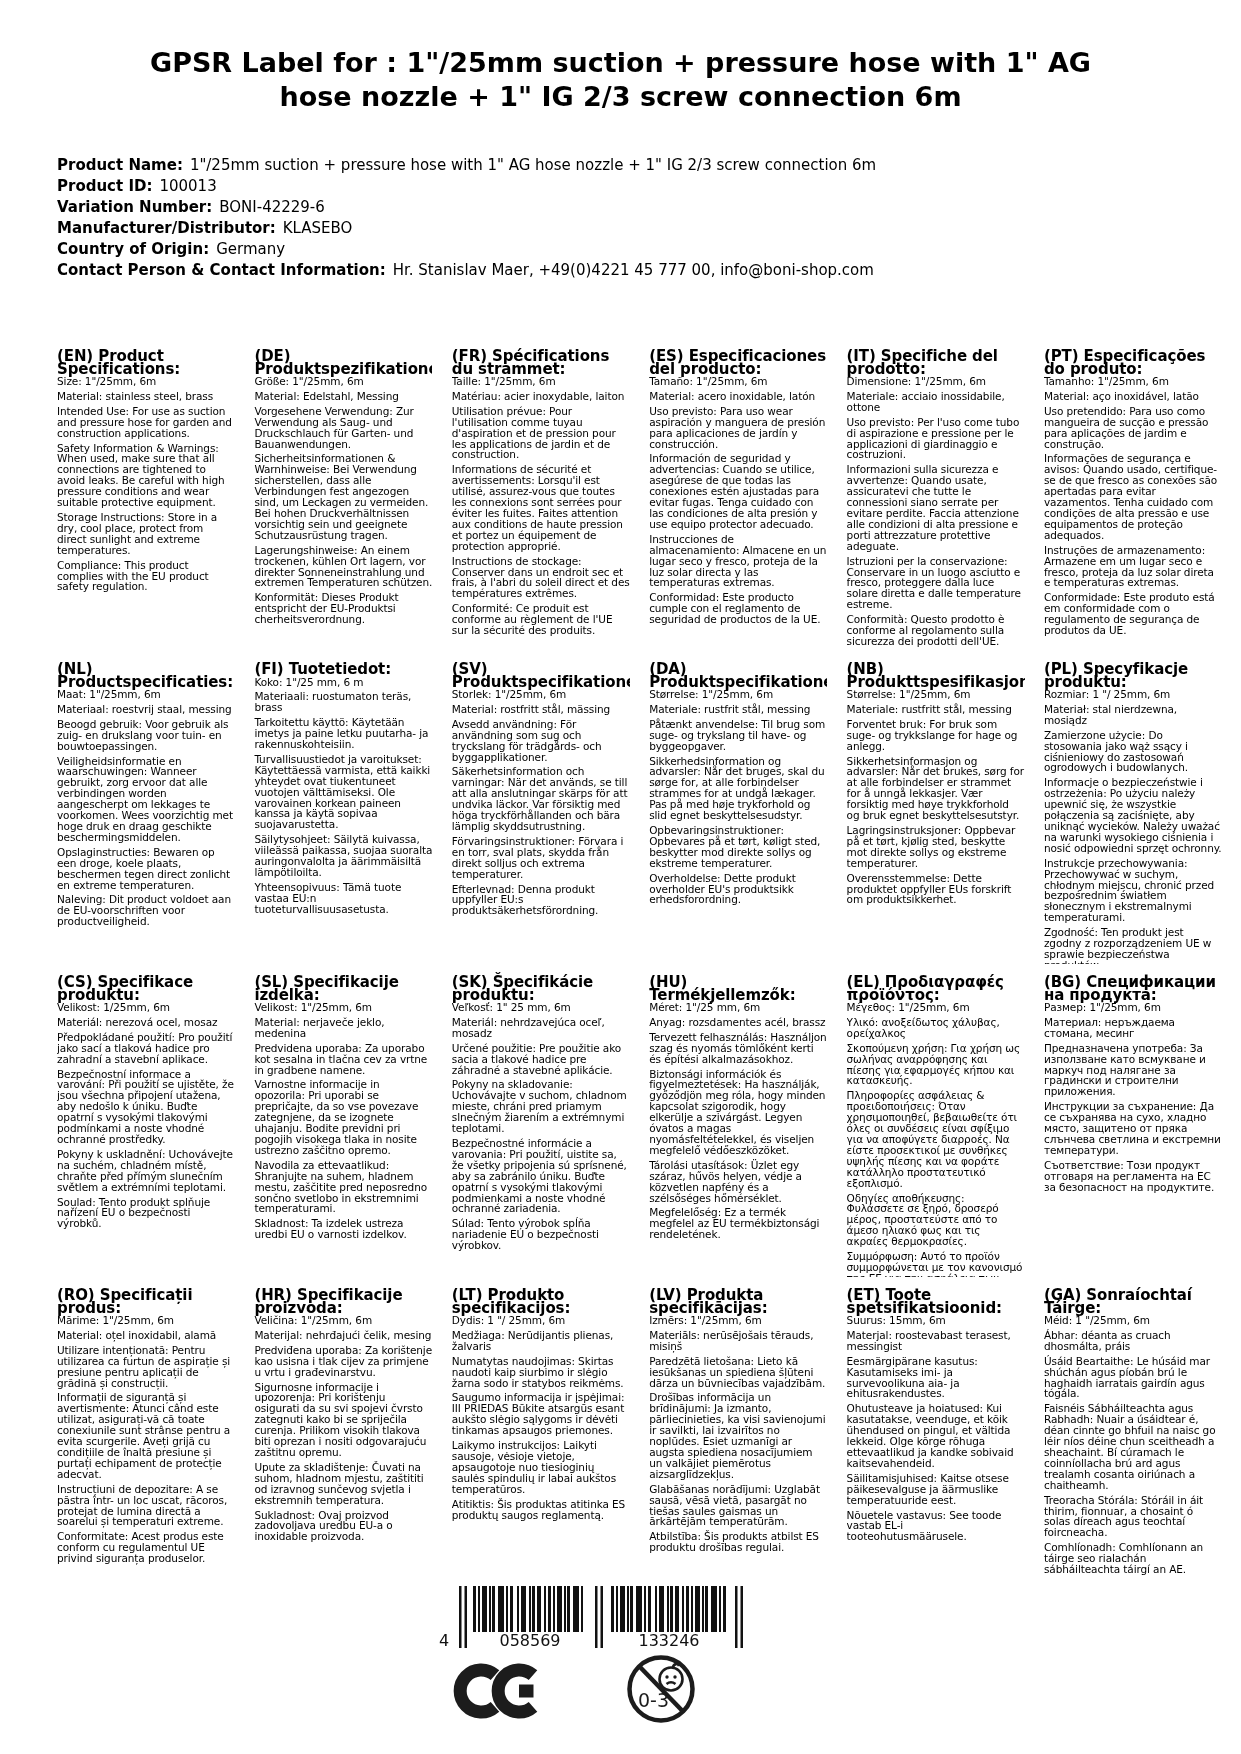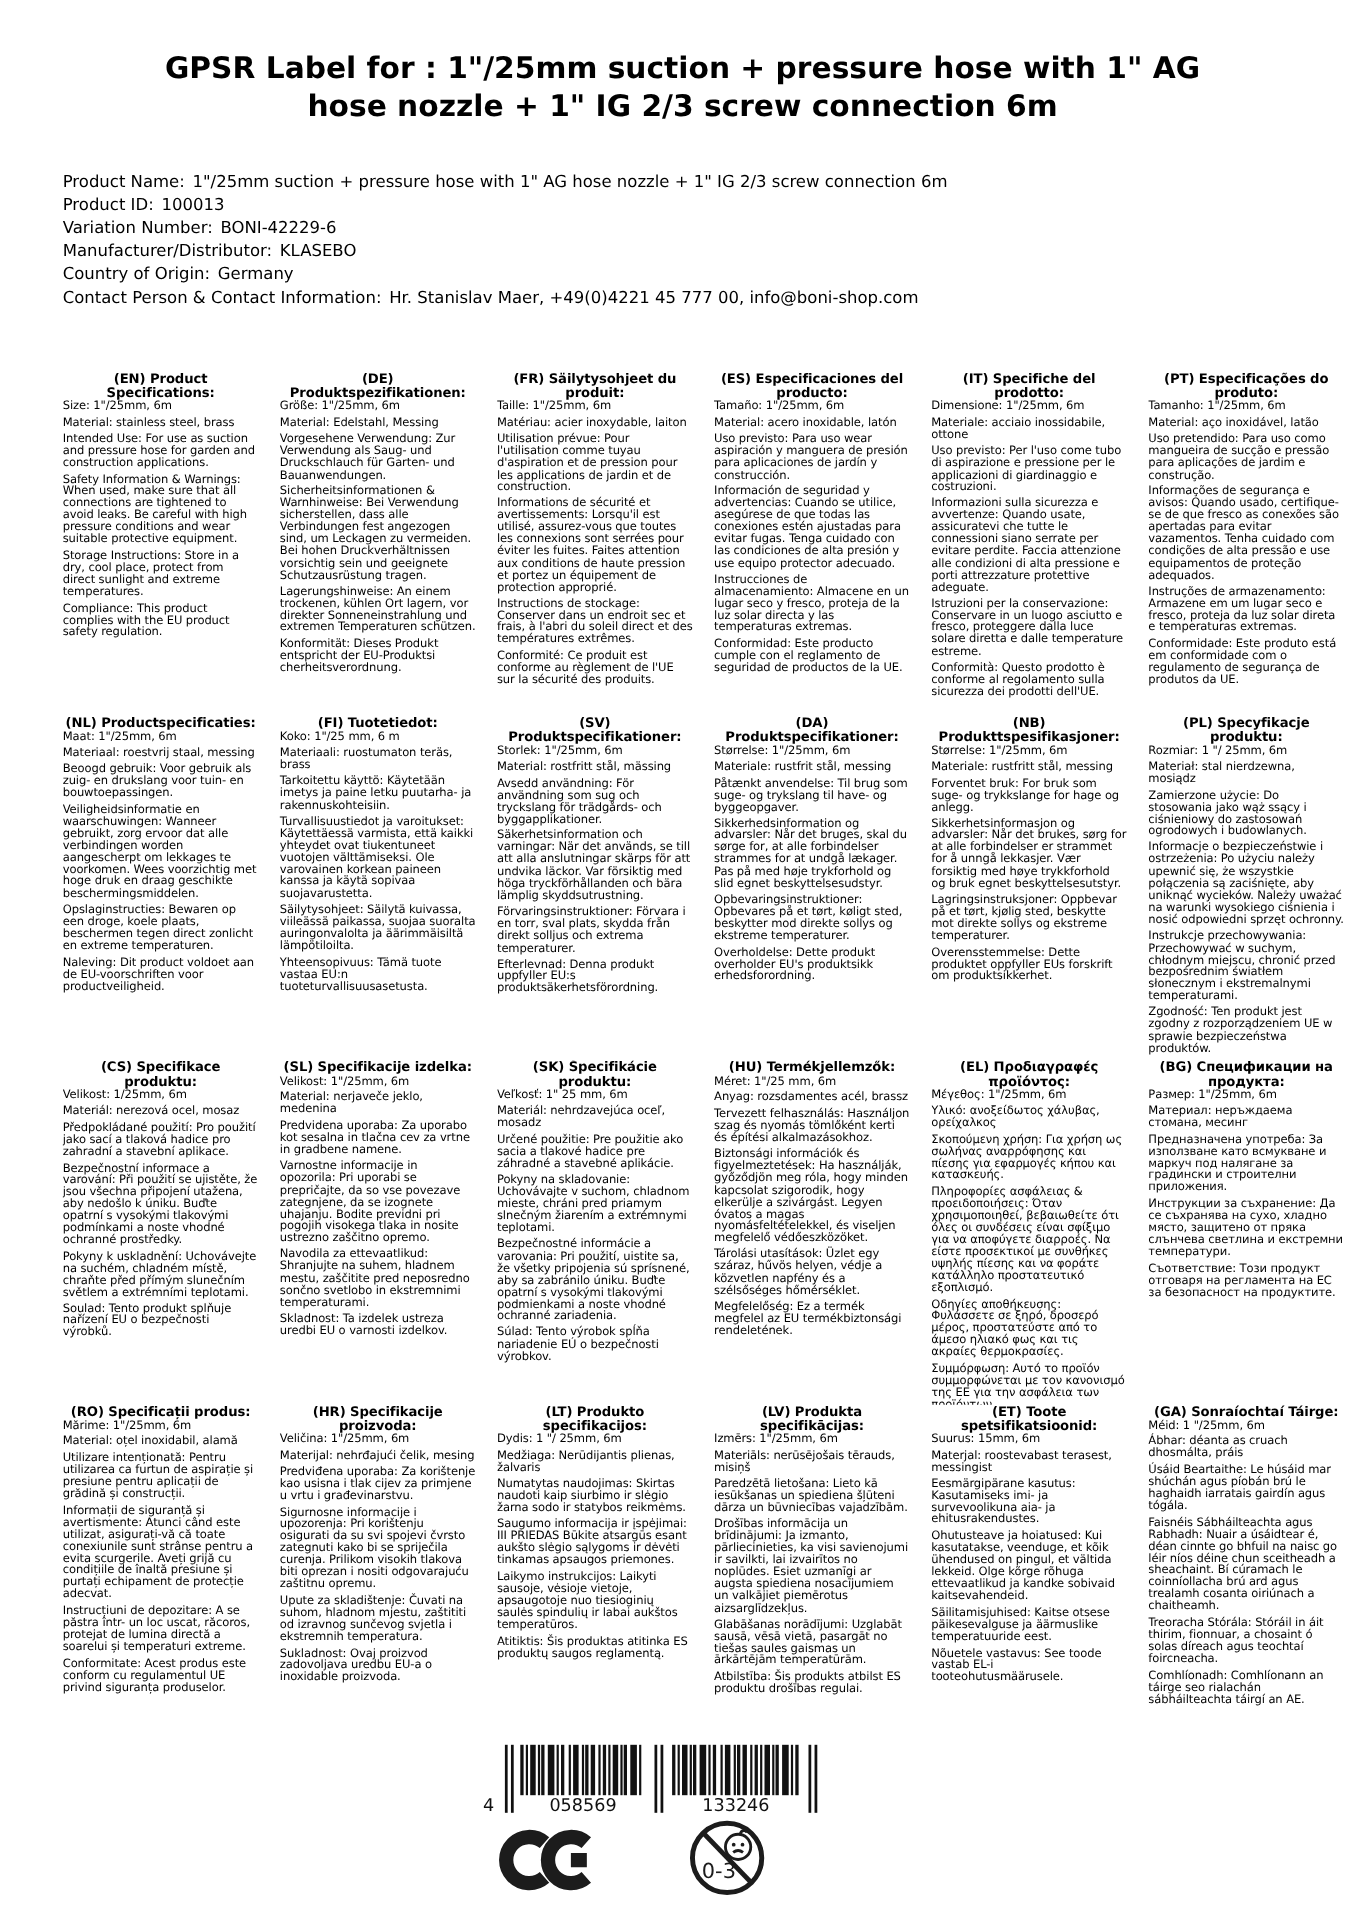--- a/index.html
+++ b/index.html
@@ -6,27 +6,27 @@
   .page {
     position:relative; width:1241px; height:1754px; background:#ffffff;
     font-family:"DejaVu Sans", sans-serif; color:#000; overflow:hidden;
   }
   .doc-title {
     position:absolute; top:46px; left:0; right:0; margin:0 auto; max-width:980px;
     text-align:center; font-size:27px; font-weight:bold; line-height:1.25;
   }
   .product-info { position:absolute; top:157px; left:57px; right:30px; }
   .info-row { margin:0 0 5px 0; font-size:15px; line-height:16px; white-space:nowrap; }
-  .info-row .lbl { font-weight:normal; margin-right:7px;text-align:right; }
+  .info-row .lbl { font-weight:bold; margin-right:7px;text-align:right; }
   .spec-grid {
     position:absolute; top:338px; left:57px;
     display:grid; grid-template-columns:repeat(6,197.4px); grid-auto-rows:313px;
   }
   .spec-block { width:178px; font-size:10.5px; line-height:10.9px; letter-spacing:-0.1px; overflow:hidden; }
-  .spec-block h3 { margin:0 0 1px 0; font-size:12px; line-height:12.5px; letter-spacing:-0.1px;text-align:center; }
+  .spec-block h3 { margin:12px 0 1px 0; font-size:15px; line-height:12.5px; letter-spacing:-0.1px; }
   .spec-block p { margin:4px 0 0 0; }
   .spec-block p:first-of-type { margin-top:0; }
   .barcode { position:absolute; left:435px; top:1586px; }
   .barcode text { font-family:"DejaVu Sans", sans-serif; font-size:16px; fill:#111; }
   .ce-mark { position:absolute; left:453px; top:1659px; }
   .age-warning { position:absolute; left:624px; top:1650px; }
   svg { display:block; }
 </style>
 </head>
 <body>
@@ -68,21 +68,21 @@
           <p>Größe: 1"/25mm, 6m</p>
           <p>Material: Edelstahl, Messing</p>
           <p>Vorgesehene Verwendung: Zur Verwendung als Saug- und Druckschlauch für Garten- und Bauanwendungen.</p>
           <p>Sicherheitsinformationen &amp; Warnhinweise: Bei Verwendung sicherstellen, dass alle Verbindungen fest angezogen sind, um Leckagen zu vermeiden. Bei hohen Druckverhältnissen vorsichtig sein und geeignete Schutzausrüstung tragen.</p>
           <p>Lagerungshinweise: An einem trockenen, kühlen Ort lagern, vor direkter Sonneneinstrahlung und extremen Temperaturen schützen.</p>
           <p>Konformität: Dieses Produkt entspricht der EU-Produktsi cherheitsverordnung.</p>
         </div>
   </div>
 
   <div class="spec-block">
-    <h3>(FR) Säilytysohjeet du produit:</h3>
+    <h3>(FR) Spécifications du strammet:</h3>
     <div>
           <p>Taille: 1"/25mm, 6m</p>
           <p>Matériau: acier inoxydable, laiton</p>
           <p>Utilisation prévue: Pour l'utilisation comme tuyau d'aspiration et de pression pour les applications de jardin et de construction.</p>
           <p>Informations de sécurité et avertissements: Lorsqu'il est utilisé, assurez-vous que toutes les connexions sont serrées pour éviter les fuites. Faites attention aux conditions de haute pression et portez un équipement de protection approprié.</p>
           <p>Instructions de stockage: Conserver dans un endroit sec et frais, à l'abri du soleil direct et des températures extrêmes.</p>
           <p>Conformité: Ce produit est conforme au règlement de l'UE sur la sécurité des produits.</p>
         </div>
   </div>
 

